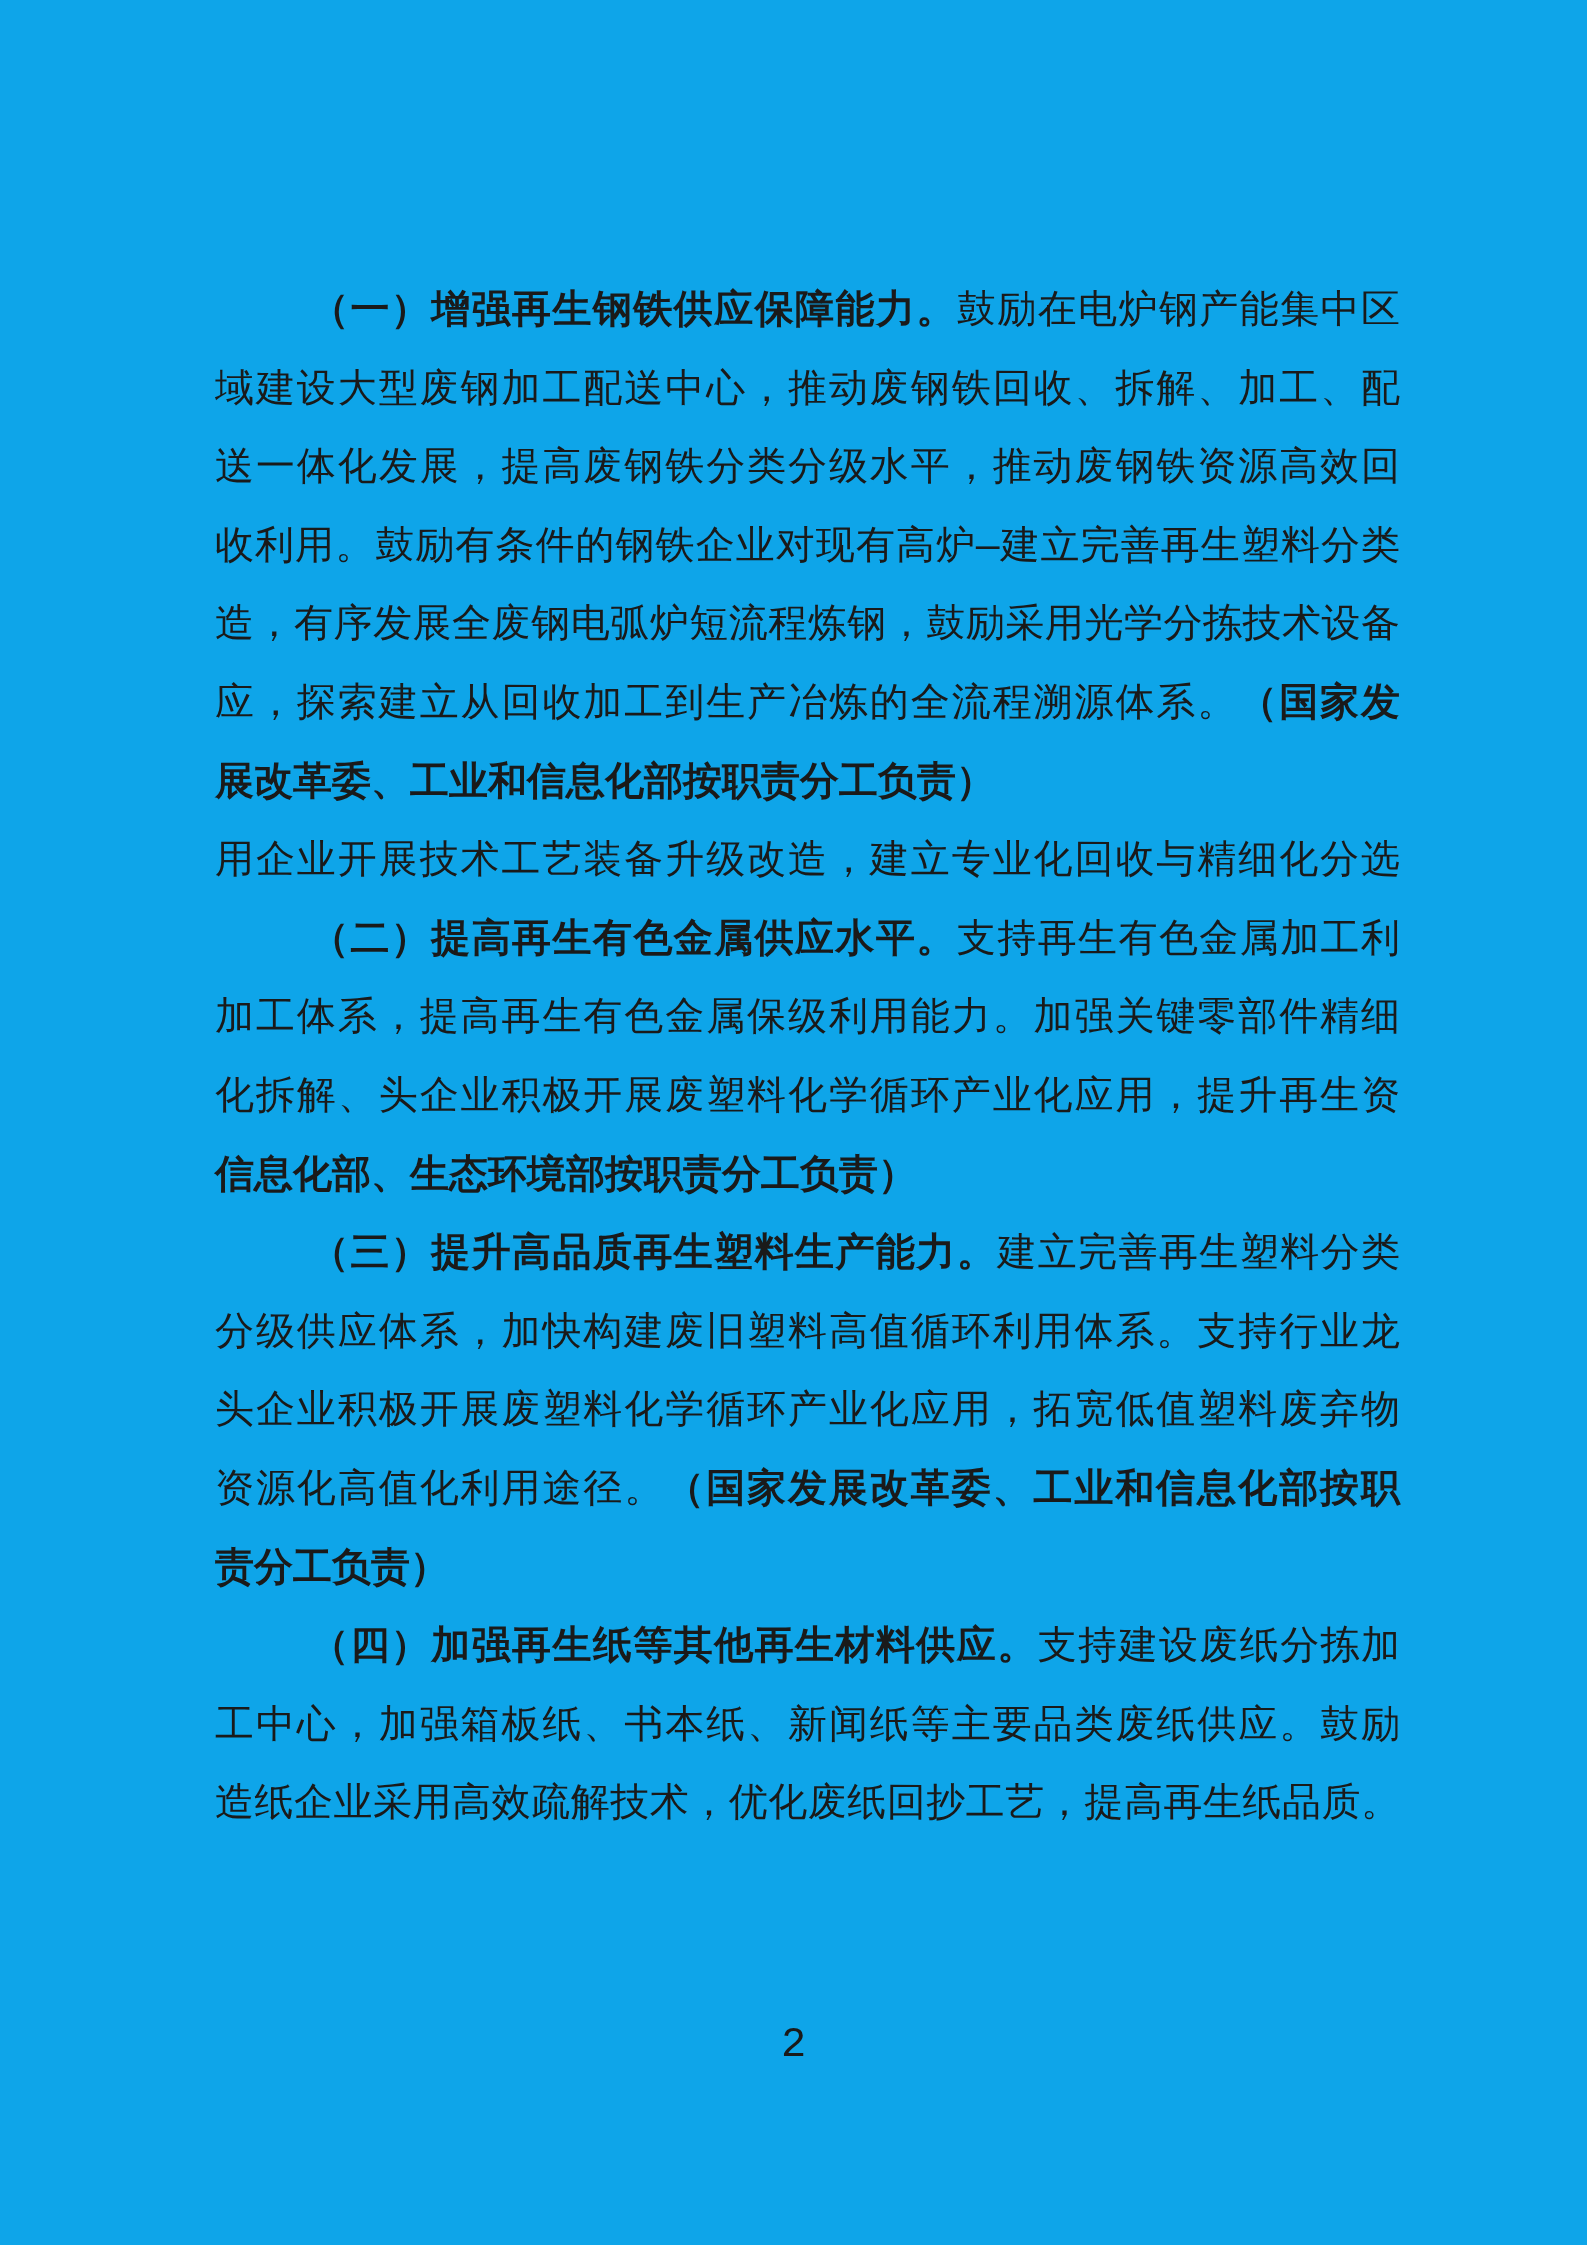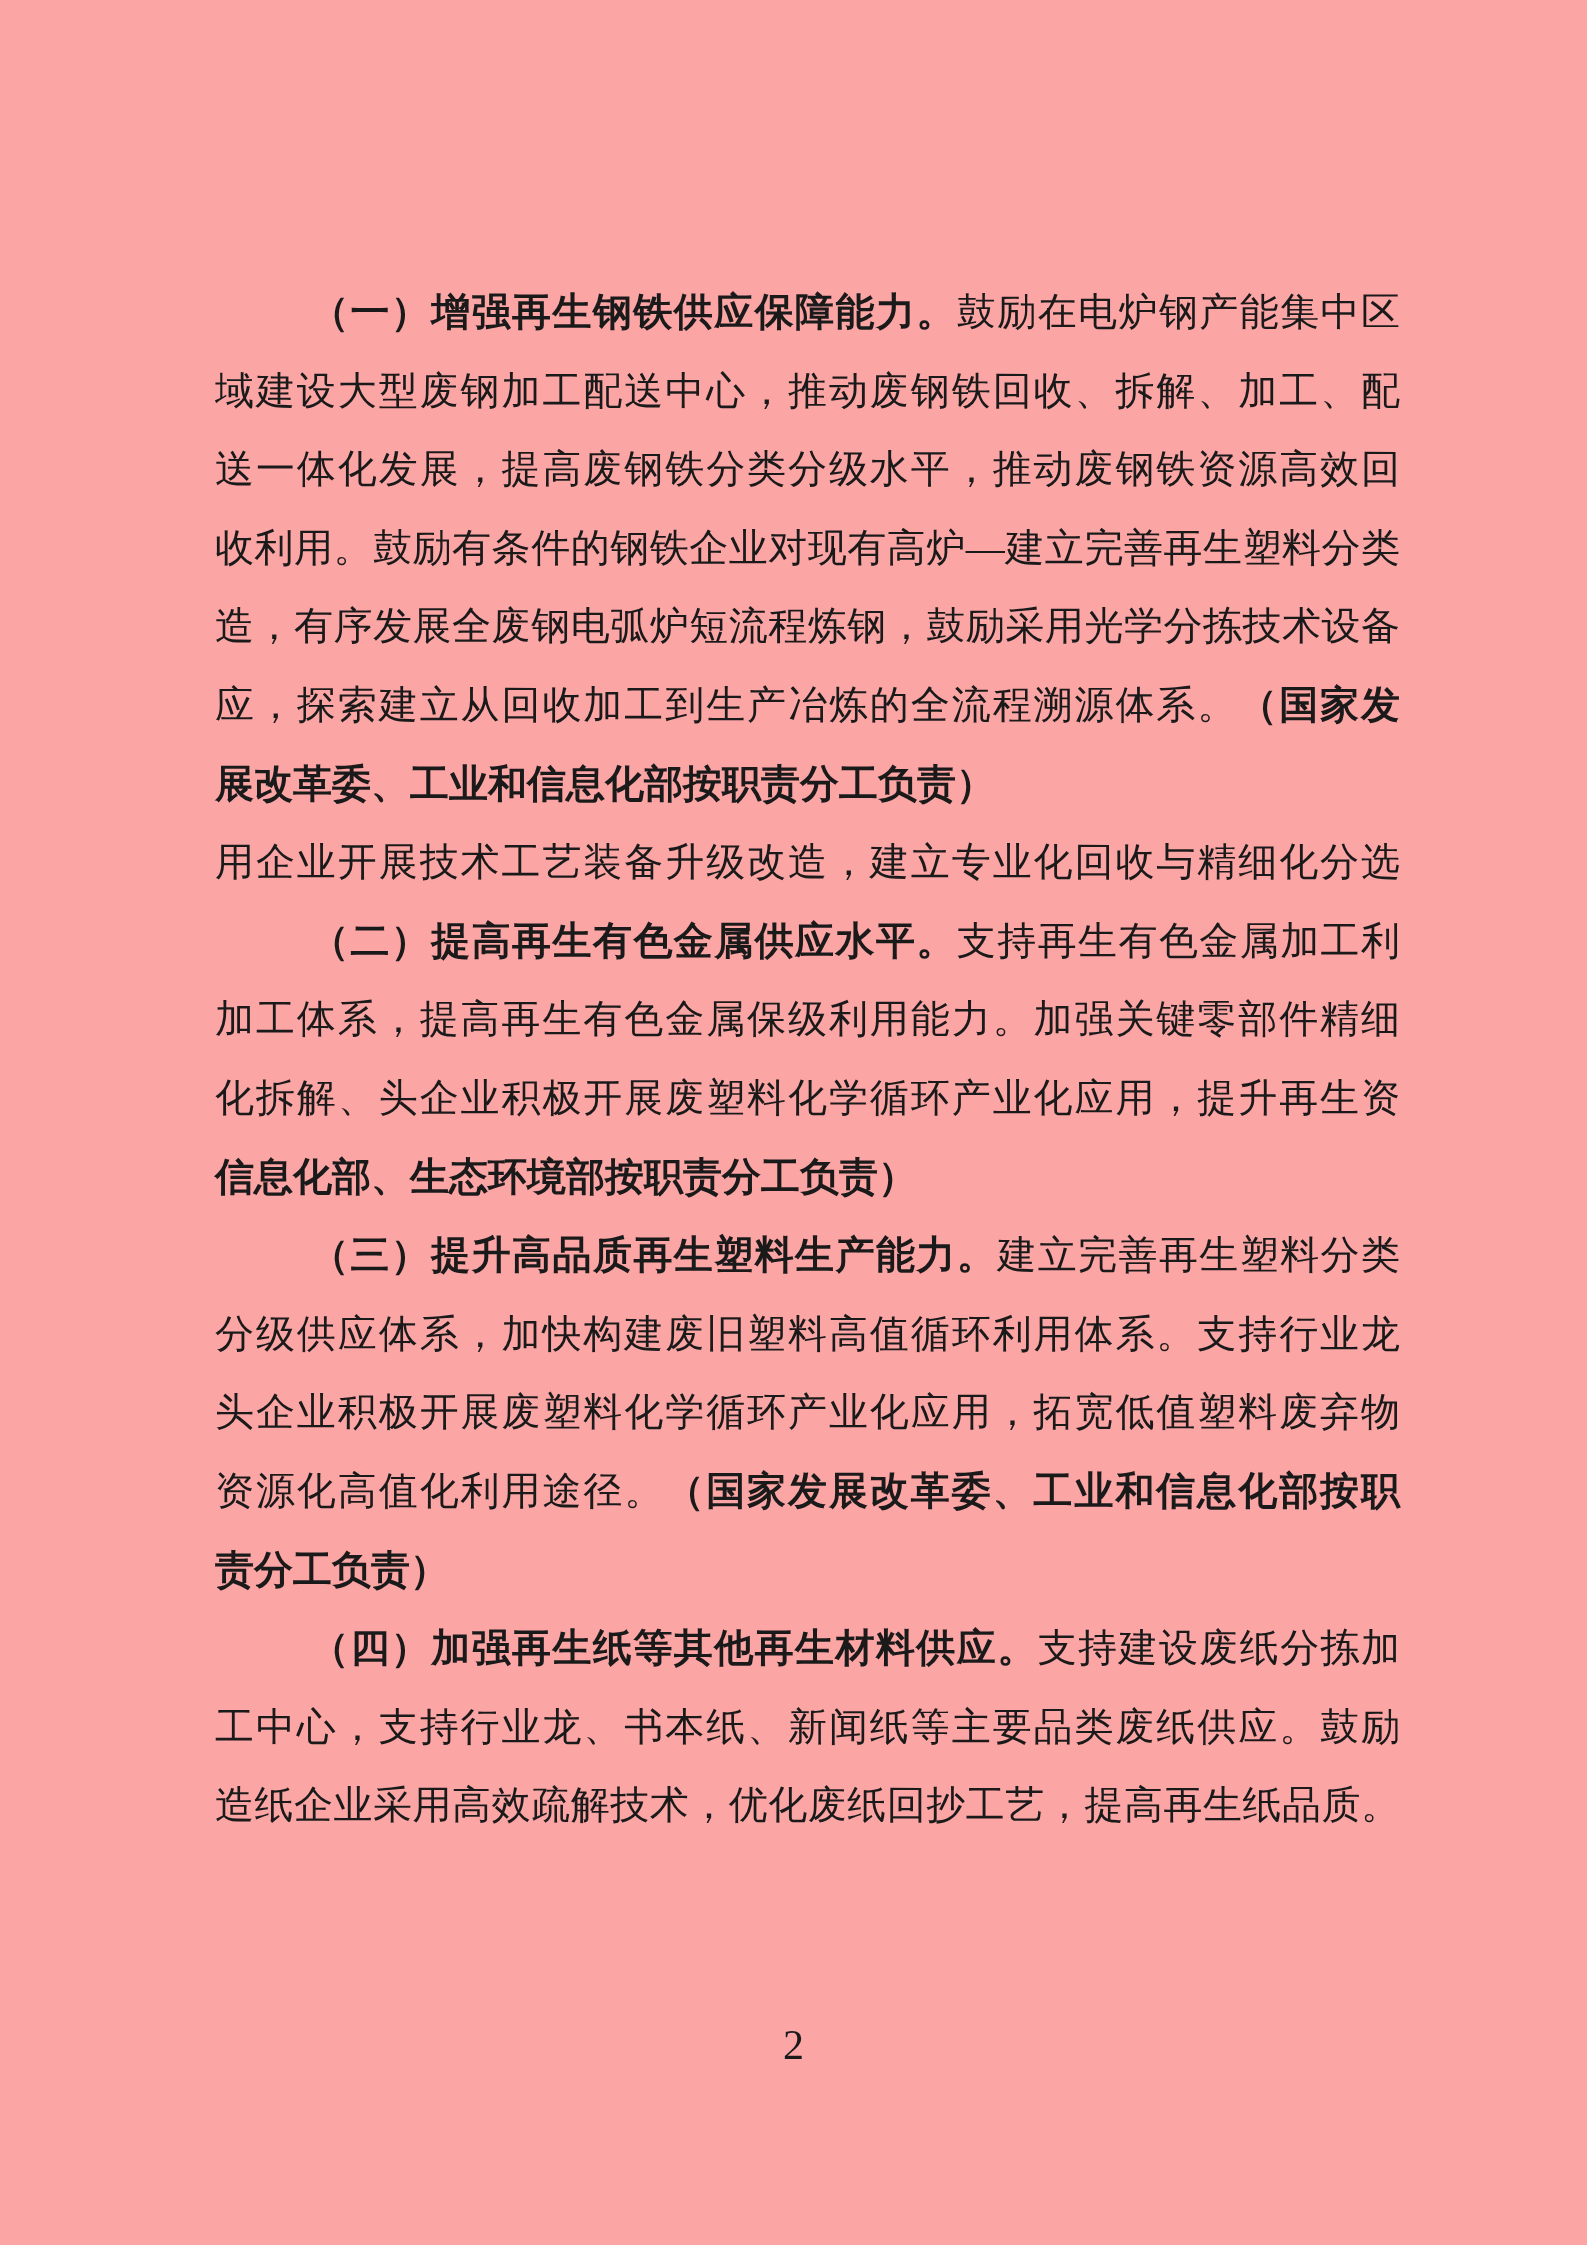--- a/index.html
+++ b/index.html
@@ -4,23 +4,23 @@
 <style>
   html, body {
     margin: 0;
     padding: 0;
     background: #ffffff;
   }
   .page {
     position: relative;
     width: 1587px;
     height: 2245px;
-    background: #fca5a5;
+    background: #0ea5e9;
     overflow: hidden;
-    font-family: Liberation Serif, serif;
+    font-family: Liberation Mono, monospace;
     color: #1a1a1a;
   }
   .body-text {
     position: absolute;
     left: 215px;
     top: 273px;
     width: 1185px;
   }
   .paragraph {
     margin: 0;
@@ -76,18 +76,18 @@
       </div>
       <div class="paragraph">
         <div class="line full indent"><span class="seg bold">（三）提升高品质再生塑料生产能力。</span><span class="seg">建立完善再生塑料分类</span></div>
         <div class="line full"><span class="seg">分级供应体系，加快构建废旧塑料高值循环利用体系。支持行业龙</span></div>
         <div class="line full"><span class="seg">头企业积极开展废塑料化学循环产业化应用，拓宽低值塑料废弃物</span></div>
         <div class="line full"><span class="seg">资源化高值化利用途径。</span><span class="seg bold">（国家发展改革委、工业和信息化部按职</span></div>
         <div class="line last"><span class="seg bold">责分工负责）</span></div>
       </div>
       <div class="paragraph">
         <div class="line full indent"><span class="seg bold">（四）加强再生纸等其他再生材料供应。</span><span class="seg">支持建设废纸分拣加</span></div>
-        <div class="line full"><span class="seg">工中心，支持行业龙、书本纸、新闻纸等主要品类废纸供应。鼓励</span></div>
+        <div class="line full"><span class="seg">工中心，加强箱板纸、书本纸、新闻纸等主要品类废纸供应。鼓励</span></div>
         <div class="line full"><span class="seg">造纸企业采用高效疏解技术，优化废纸回抄工艺，提高再生纸品质。</span></div>
       </div>
     </div>
   <div class="page-number">2</div>
 </div>
 
 </body></html>

